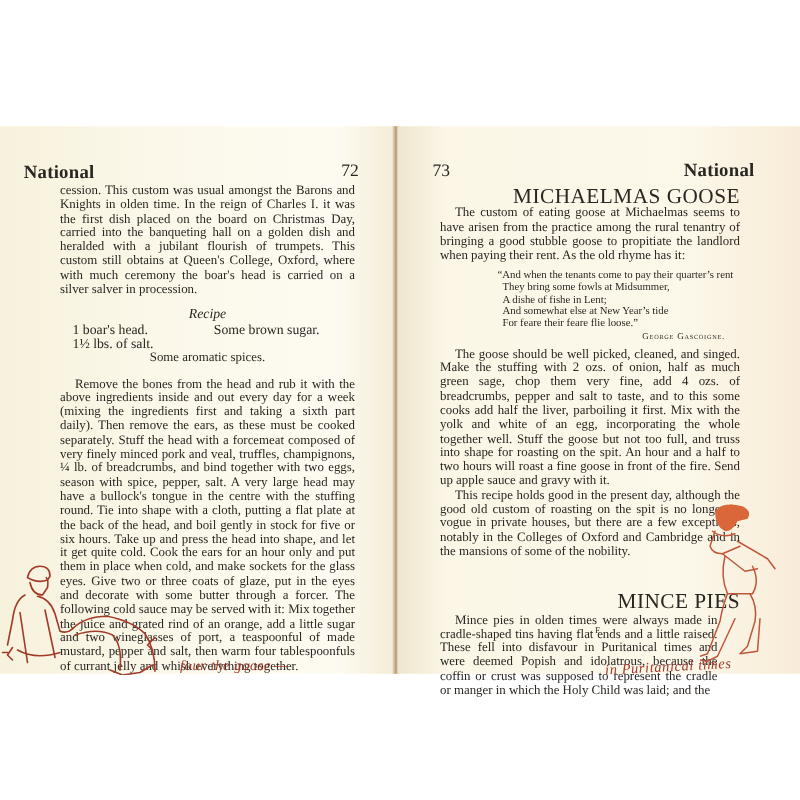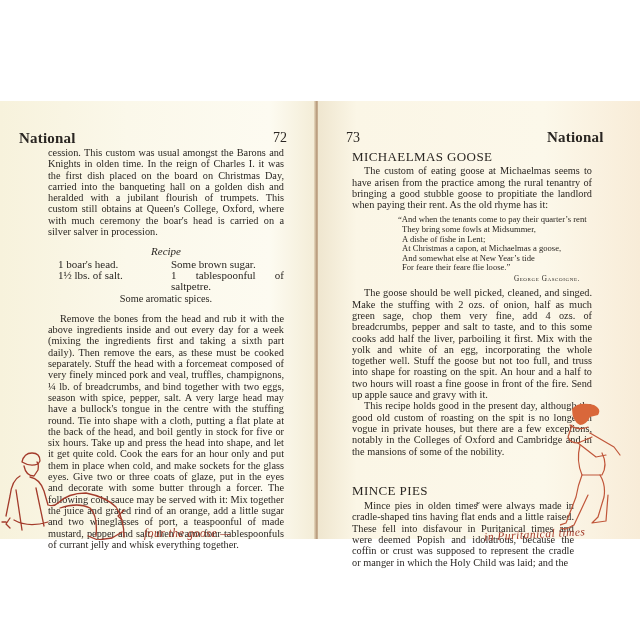--- a/index.html
+++ b/index.html
@@ -6,21 +6,21 @@
   body{width:640px;height:640px;position:relative;overflow:hidden;font-family:"Liberation Serif","DejaVu Serif",serif;color:#2a2622;}
   .page{position:absolute;top:101px;height:438px;overflow:hidden;}
   .page-left{left:0;width:317px;background:linear-gradient(90deg,#f7f2dc 0%,#fbf8ea 40%,#fdfbf1 85%,#f3ecd6 100%);}
   .page-right{left:318px;width:322px;background:linear-gradient(90deg,#efe6cf 0%,#fbf6e6 12%,#fcf8ea 70%,#f8ecd8 100%);}
   .gutter{position:absolute;left:314px;top:101px;width:6px;height:438px;background:linear-gradient(90deg,#e9dcc0,#b79a7c 45%,#d4bfa1 70%,#efe4cc);}
   .running-head{position:absolute;font-size:15px;font-weight:bold;letter-spacing:0.2px;}
   .page-num{position:absolute;font-size:14px;font-style:normal;}
   .text{position:absolute;font-size:10.3px;line-height:11.3px;text-align:justify;}
   .text p{margin:0;}
   .indent{text-indent:12px;}
-  .heading{text-align:left;font-size:13px;letter-spacing:0.4px;margin:0;}
+  .heading{text-align:right;font-size:17px;letter-spacing:0.4px;margin:0;}
   .ital-head{text-align:center;font-style:italic;font-size:11px;margin:0;}
   .recipe-grid{display:grid;grid-template-columns:1fr 1fr;font-size:11px;line-height:11.3px;font-family:Liberation Serif, serif;}
   .center{text-align:center;}
   .verse{font-size:8.6px;line-height:9.6px;padding-left:46px;}
   .verse div{white-space:nowrap;}
   .attrib{text-align:right;font-size:7.2px;letter-spacing:0.6px;font-variant:small-caps;padding-right:12px;margin-top:1px;}
   .caption{position:absolute;color:#a33b2b;font-style:italic;font-size:11.5px;letter-spacing:0.5px;}
   .sig{position:absolute;font-size:7px;}
   svg{position:absolute;}
 </style>
@@ -34,21 +34,20 @@
 <div class="running-head" style="left:19px;top:130px;">National</div>
 <div class="page-num" style="left:273px;top:130px;">72</div>
 
 <div class="text" style="left:48px;top:147px;width:236px;">
   <p>cession. This custom was usual amongst the Barons and Knights in olden time. In the reign of Charles I. it was the first dish placed on the board on Christmas Day, carried into the banqueting hall on a golden dish and heralded with a jubilant flourish of trumpets. This custom still obtains at Queen's College, Oxford, where with much ceremony the boar's head is carried on a silver salver in procession.</p>
   <p class="ital-head" style="margin-top:9px;margin-bottom:1px;">Recipe</p>
   <div class="recipe-grid" style="padding-left:10px;">
     <div>1 boar's head.</div>
     <div>Some brown sugar.</div>
     <div>1½ lbs. of salt.</div>
-    <div>1 tablespoonful of saltpetre.</div>
   </div>
   <p class="center">Some aromatic spices.</p>
   <p class="indent" style="margin-top:9px;">Remove the bones from the head and rub it with the above ingredients inside and out every day for a week (mixing the ingredients first and taking a sixth part daily). Then remove the ears, as these must be cooked separately. Stuff the head with a forcemeat composed of very finely minced pork and veal, truffles, champignons, ¼ lb. of breadcrumbs, and bind together with two eggs, season with spice, pepper, salt. A very large head may have a bullock's tongue in the centre with the stuffing round. Tie into shape with a cloth, putting a flat plate at the back of the head, and boil gently in stock for five or six hours. Take up and press the head into shape, and let it get quite cold. Cook the ears for an hour only and put them in place when cold, and make sockets for the glass eyes. Give two or three coats of glaze, put in the eyes and decorate with some butter through a forcer. The following cold sauce may be served with it: Mix together the juice and grated rind of an orange, add a little sugar and two wineglasses of port, a teaspoonful of made mustard, pepper and salt, then warm four tablespoonfuls of currant jelly and whisk everything together.</p>
 </div>
 
 <svg style="left:0;top:440px;" width="140" height="100" viewBox="0 0 140 100">
   <g fill="none" stroke="#a33b2b" stroke-width="1.3" stroke-linejoin="round" stroke-linecap="round">
     <path d="M22 22 q2 -9 10 -9 q8 0 8 8 l-2 3 q-8 3 -16 -2z"></path>
     <path d="M24 26 q2 10 10 10 l4 -6 q1 -6 -1 -8"></path>
     <path d="M20 36 q-8 4 -10 20 l-4 20"></path>
@@ -66,21 +65,20 @@
 <div class="page-num" style="left:346px;top:130px;">73</div>
 <div class="running-head" style="left:547px;top:129px;">National</div>
 
 <div class="text" style="left:352px;top:151px;width:240px;">
   <p class="heading">MICHAELMAS GOOSE</p>
   <p class="indent" style="margin-top:3px;">The custom of eating goose at Michaelmas seems to have arisen from the practice among the rural tenantry of bringing a good stubble goose to propitiate the landlord when paying their rent. As the old rhyme has it:</p>
   <div class="verse" style="margin-top:5px;">
     <div>“And when the tenants come to pay their quarter’s rent</div>
     <div style="padding-left:4px;">They bring some fowls at Midsummer,</div>
     <div style="padding-left:4px;">A dishe of fishe in Lent;</div>
-    <div style="padding-left:4px;">At Christmas a capon, at Michaelmas a goose,</div>
     <div style="padding-left:4px;">And somewhat else at New Year’s tide</div>
     <div style="padding-left:4px;">For feare their feare flie loose.”</div>
   </div>
   <div class="attrib">George Gascoigne.</div>
   <p class="indent" style="margin-top:2px;">The goose should be well picked, cleaned, and singed. Make the stuffing with 2 ozs. of onion, half as much green sage, chop them very fine, add 4 ozs. of breadcrumbs, pepper and salt to taste, and to this some cooks add half the liver, parboiling it first. Mix with the yolk and white of an egg, incorporating the whole together well. Stuff the goose but not too full, and truss into shape for roasting on the spit. An hour and a half to two hours will roast a fine goose in front of the fire. Send up apple sauce and gravy with it.</p>
   <p class="indent">This recipe holds good in the present day, although the good old custom of roasting on the spit is no longer in vogue in private houses, but there are a few exceptions, notably in the Colleges of Oxford and Cambridge and in the mansions of some of the nobility.</p>
   <p class="heading" style="margin-top:28px;">MINCE PIES</p>
   <p class="indent" style="margin-top:4px;padding-right:18px;">Mince pies in olden times were always made in cradle-shaped tins having flat ends and a little raised. These fell into disfavour in Puritanical times and were deemed Popish and idolatrous, because the coffin or crust was supposed to represent the cradle or manger in which the Holy Child was laid; and the</p>
 </div>
 <div class="sig" style="left:476px;top:500px;">F</div>

